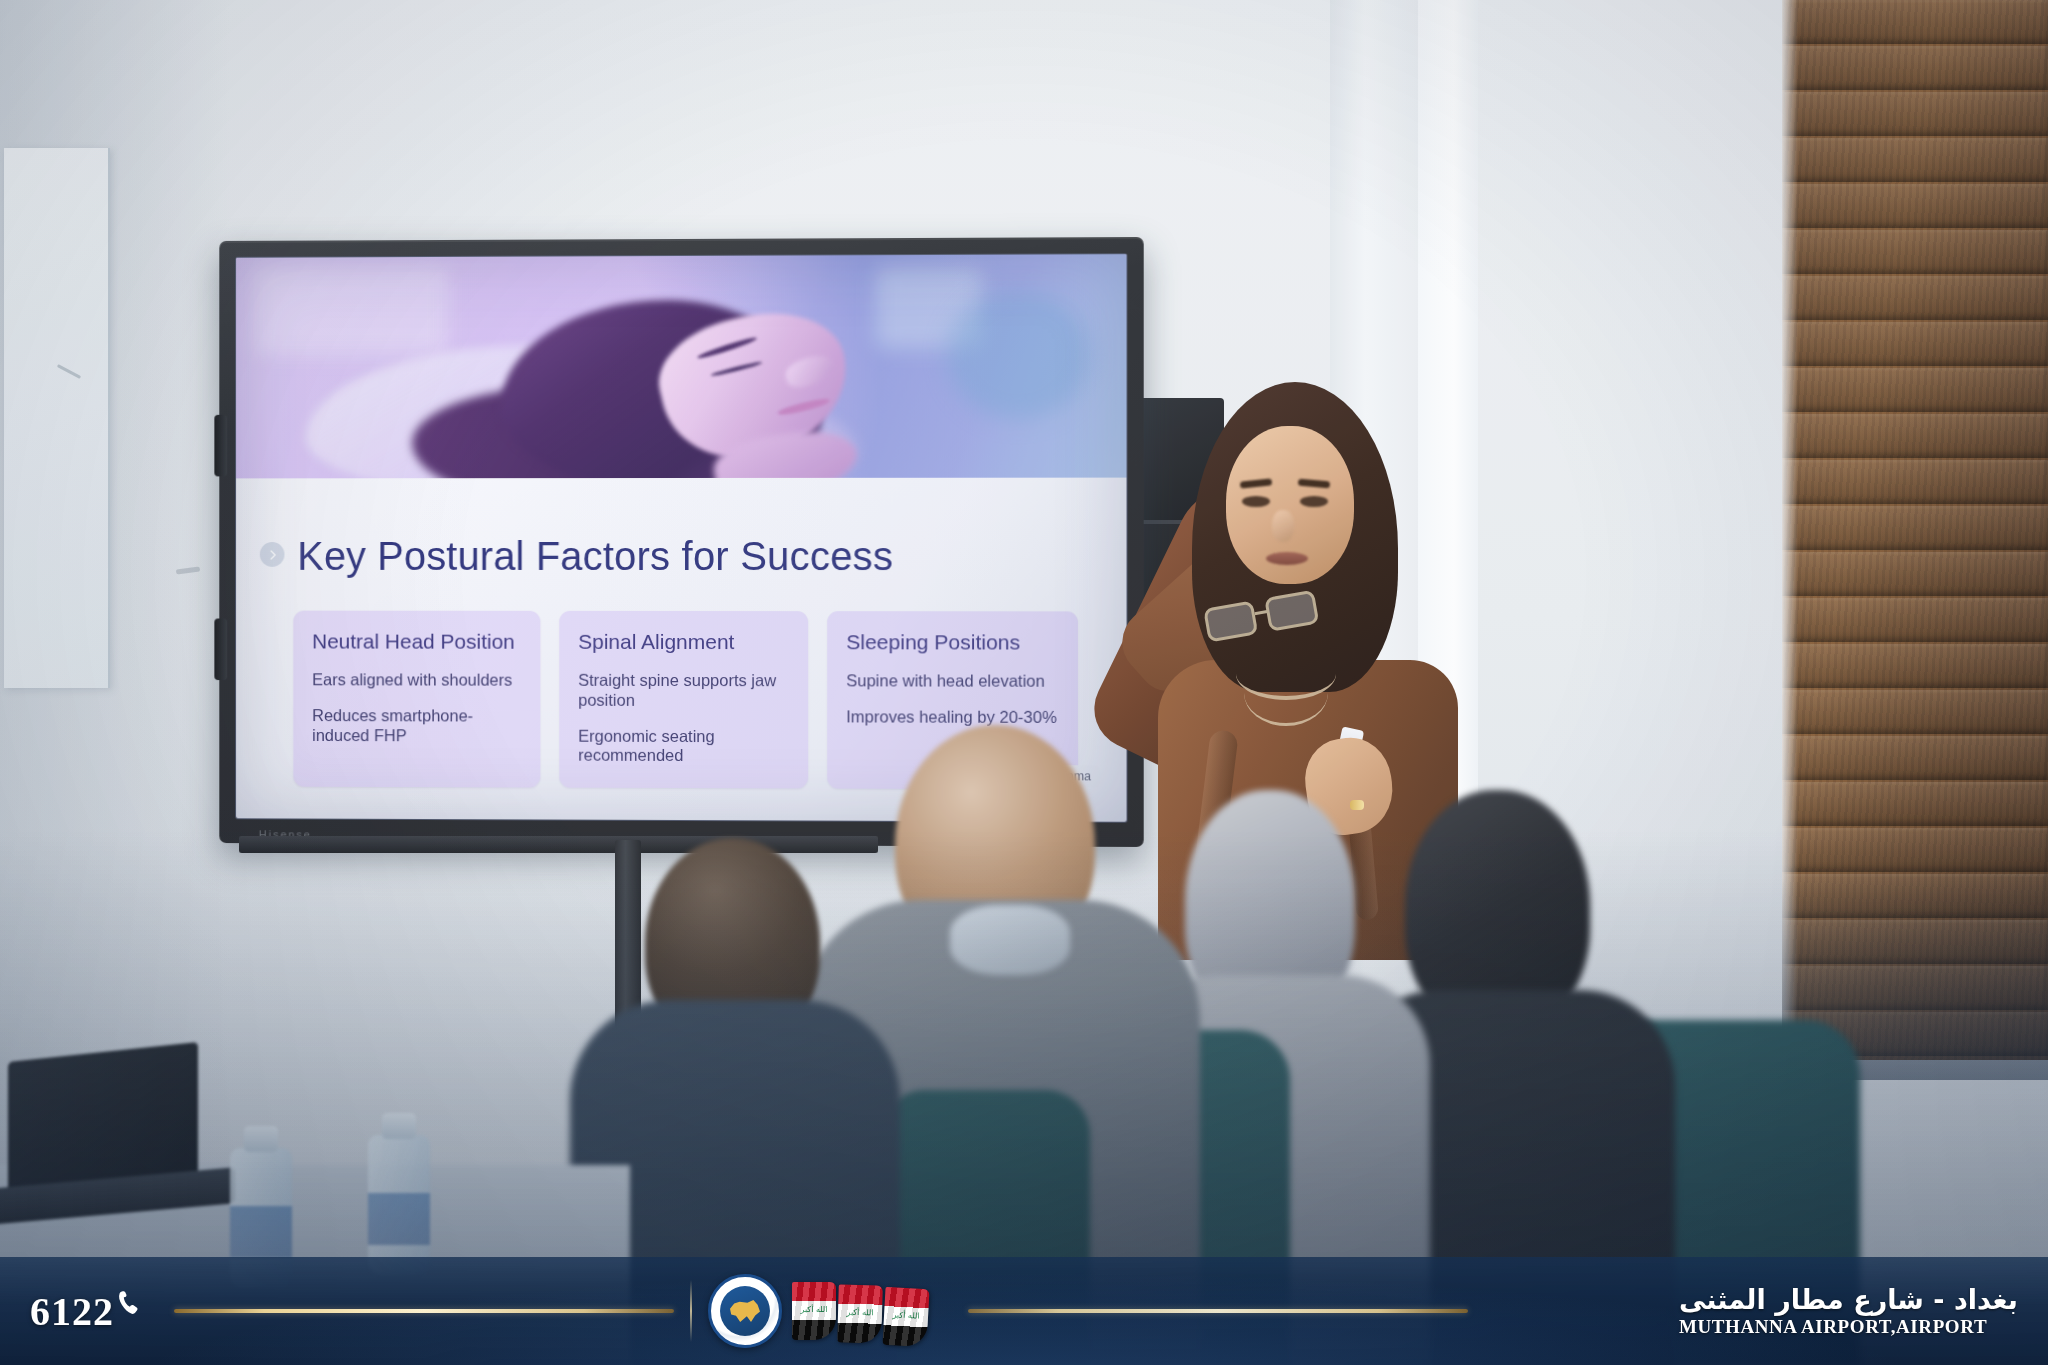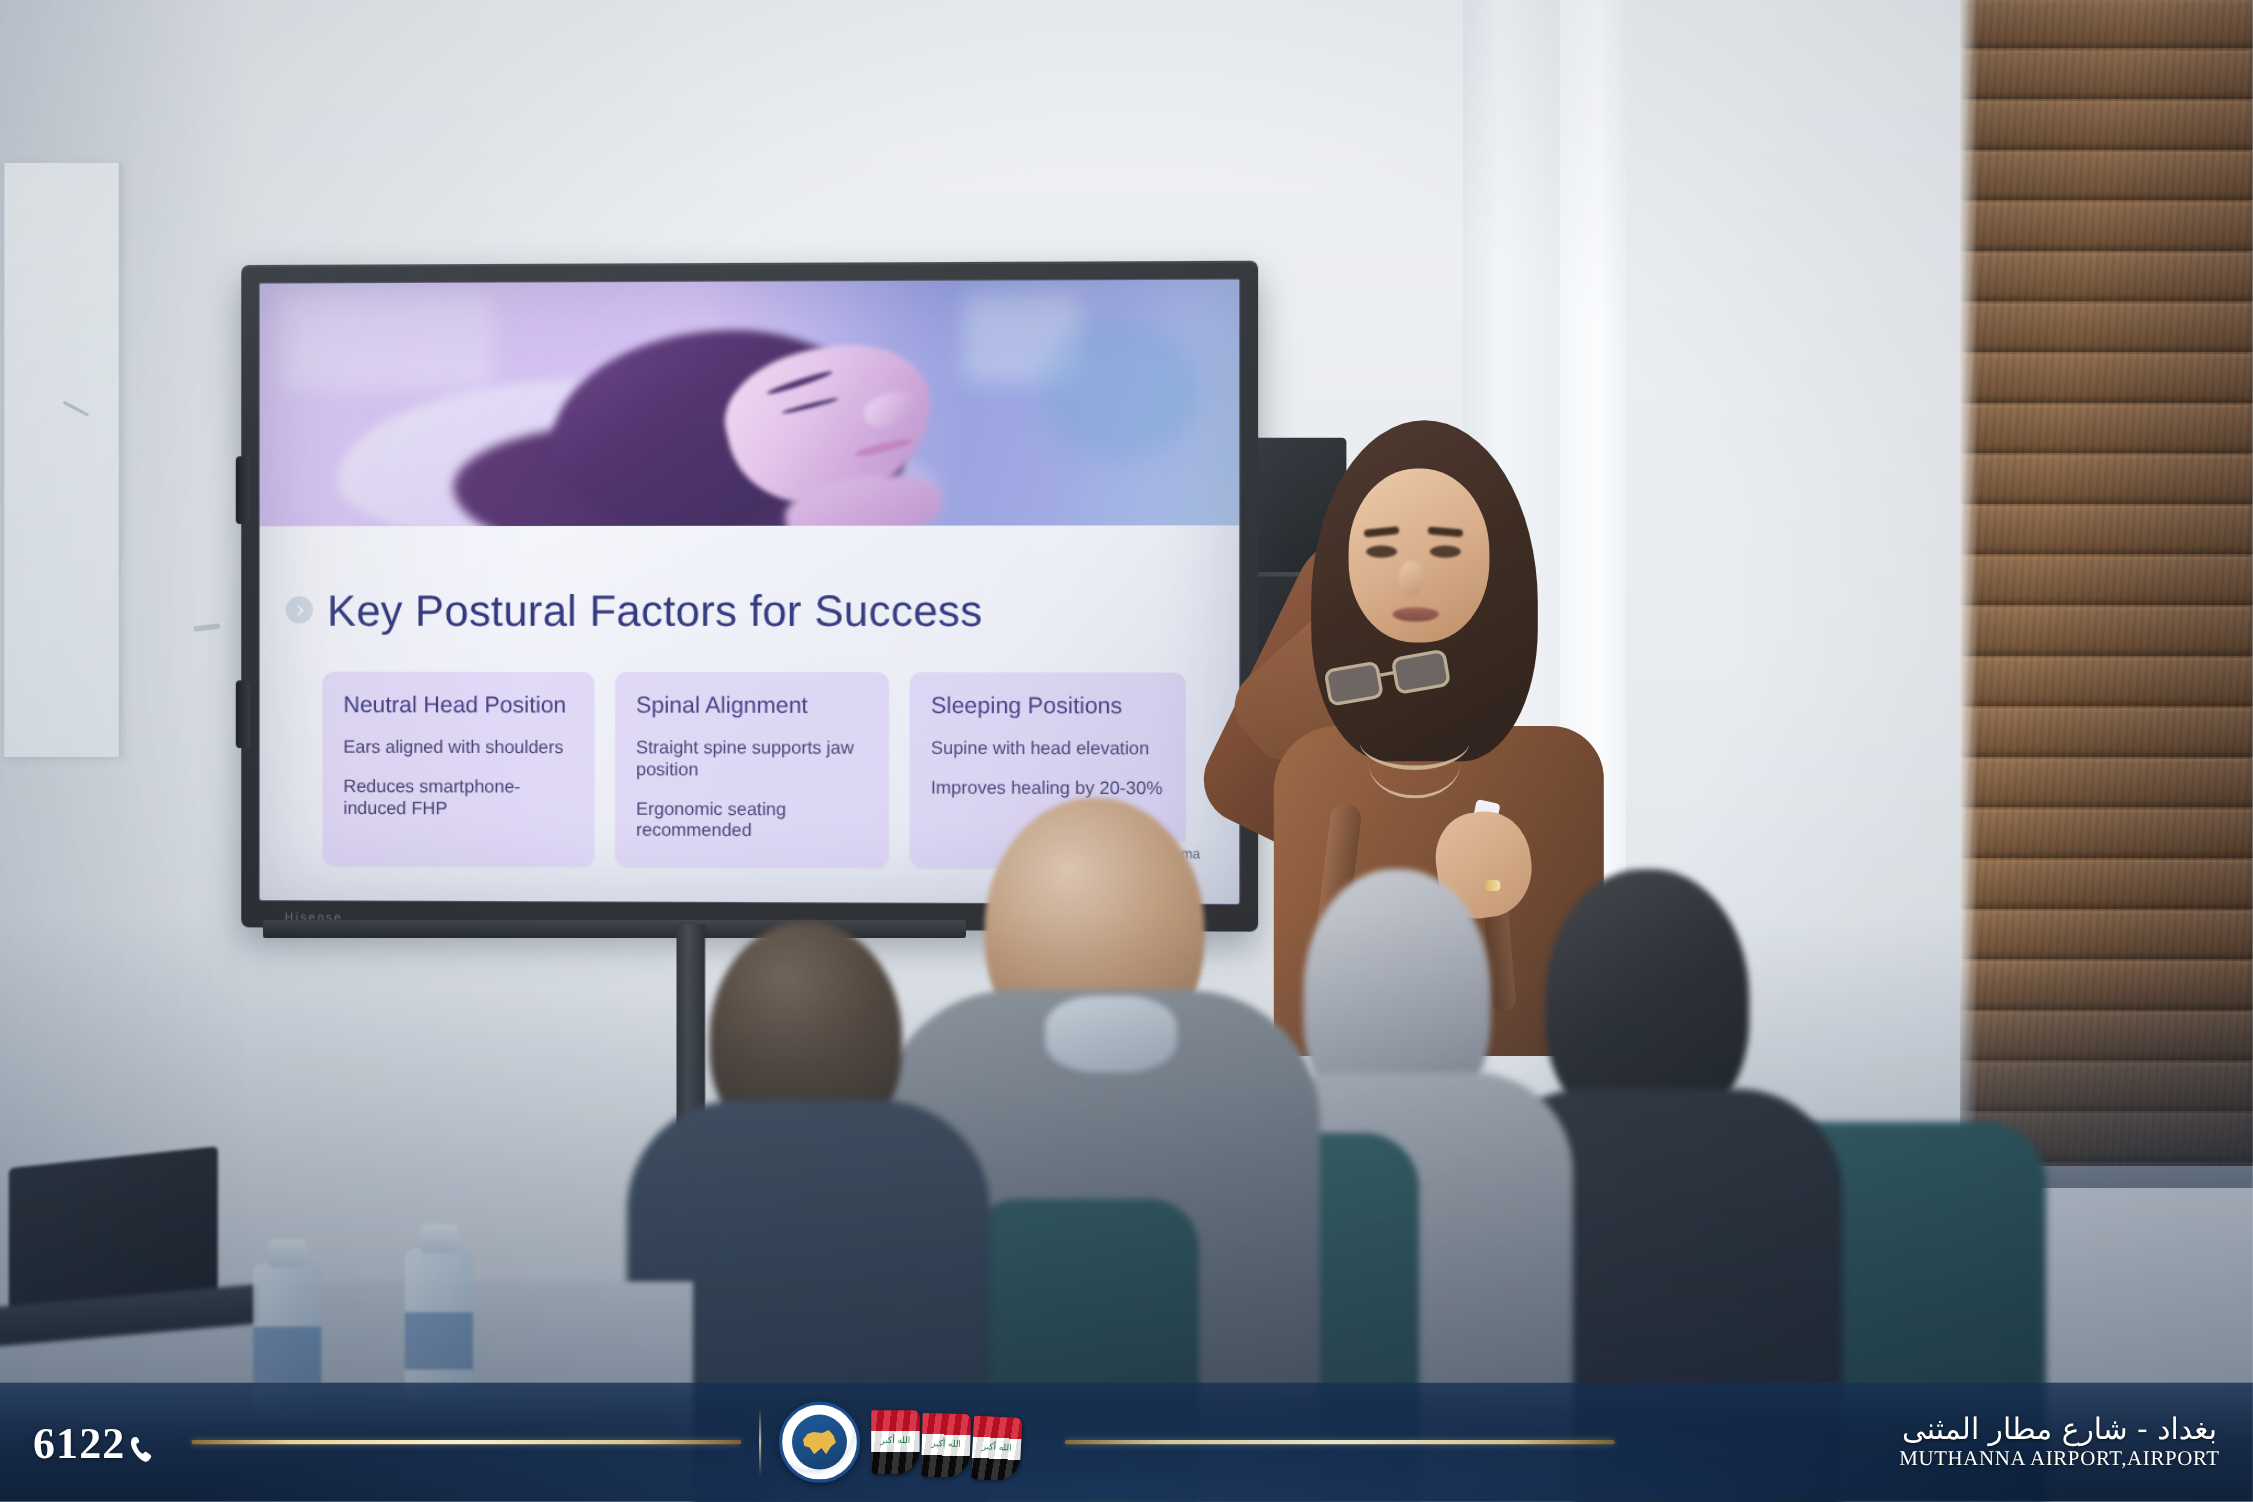--- a/index.html
+++ b/index.html
@@ -507,21 +507,21 @@
     position:absolute; left:0; bottom:0; width:2048px; height:108px;
     background:linear-gradient(180deg,rgba(22,48,82,.80) 0%,rgba(16,38,68,.93) 45%,rgba(12,30,56,.97) 100%);
     display:flex; align-items:center;
   }
   .banner-glow {
     position:absolute; left:0; top:0; width:2048px; height:108px;
     background:radial-gradient(ellipse at 50% 120%, rgba(60,110,175,.35), rgba(0,0,0,0) 62%);
     pointer-events:none;
   }
   .phone-block {
-    position:relative; display:flex; align-items:flex-end; 
+    position:relative; display:flex; align-items:flex-start; 
     margin-left:30px; z-index:3;
   }
   .phone-num {
     font-size:40px; color:#ffffff; font-weight:700; letter-spacing:1px;
     font-family:"Liberation Serif", serif;
     text-shadow:0 1px 4px rgba(0,0,0,.55);
   }
   .phone-ic { width:32px; height:32px; fill:#ffffff; }
   .rule {
     height:4px; border-radius:2px;
@@ -576,21 +576,21 @@
   .flag .wave {
     position:absolute; inset:0;
     background:repeating-linear-gradient(96deg,rgba(255,255,255,.16) 0 6px,rgba(0,0,0,.12) 6px 12px);
   }
   .flag .takbir {
     position:absolute; left:7px; top:23px; width:30px; height:10px;
     color:#0a7a3c; font-size:8px; text-align:center; font-family:"DejaVu Sans", sans-serif;
     line-height:10px;
   }
   .addr-block {
-    text-align:center; color:#fff; line-height:1.08; margin-right:30px; z-index:3;
+    text-align:left; color:#fff; line-height:1.08; margin-right:30px; z-index:3;font-weight:bold;
   }
   .addr-ar {
     font-size:27px; font-family:"DejaVu Sans", sans-serif; direction:rtl;
     text-shadow:0 1px 3px rgba(0,0,0,.6);
   }
   .addr-en {
     font-size:19px; letter-spacing:.6px; font-family:"Liberation Serif", serif;
     text-shadow:0 1px 3px rgba(0,0,0,.6); margin-top:3px;
   }
 

